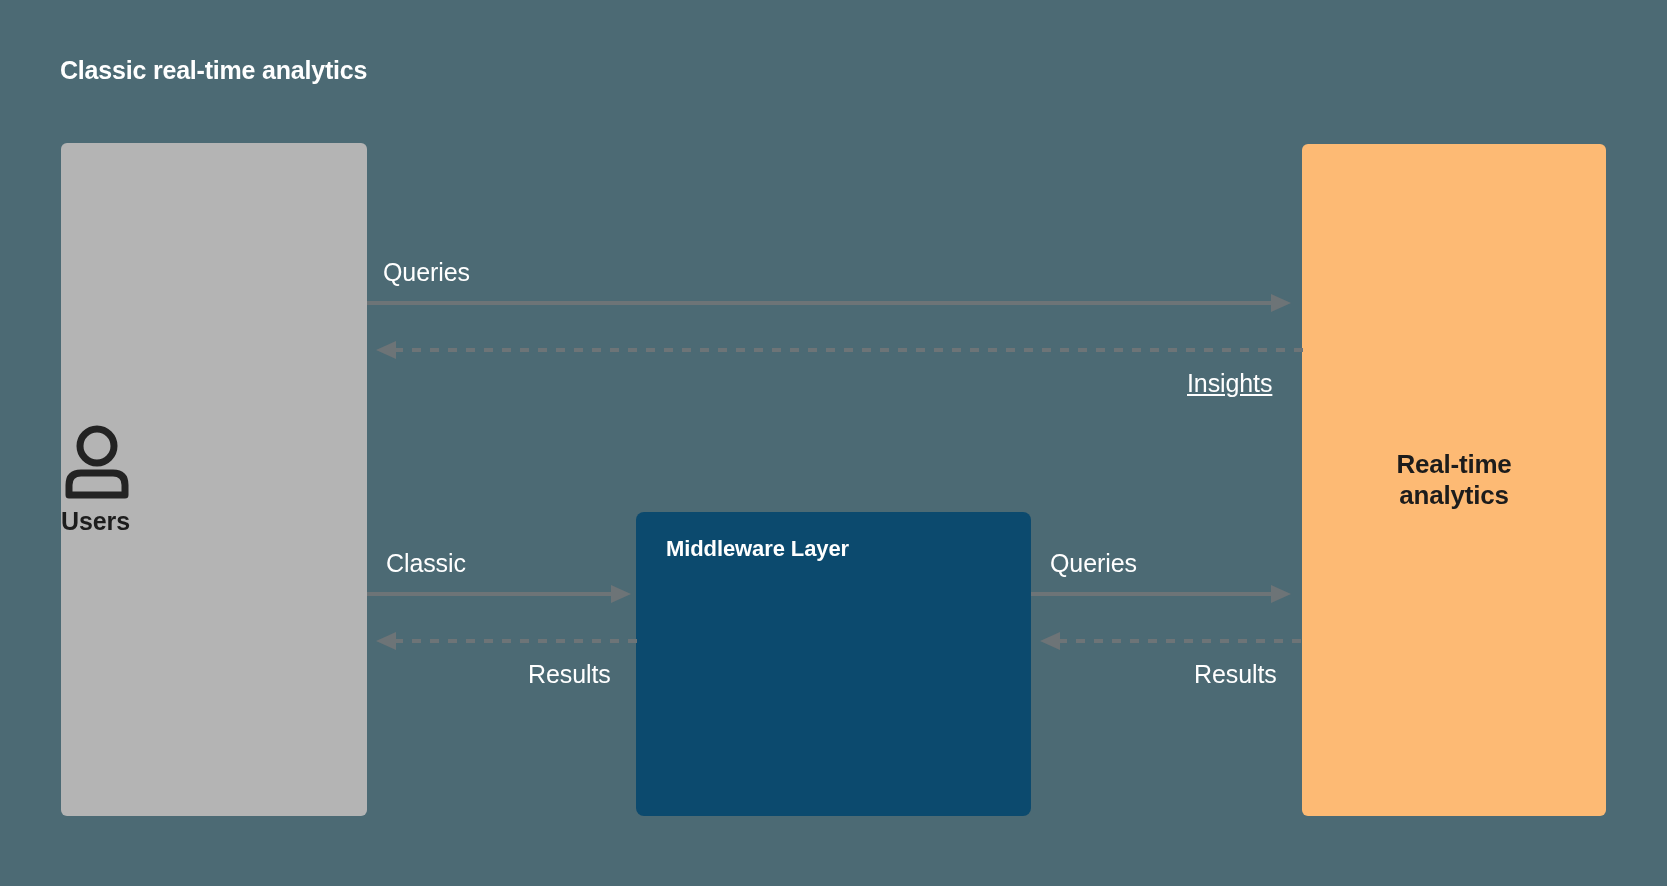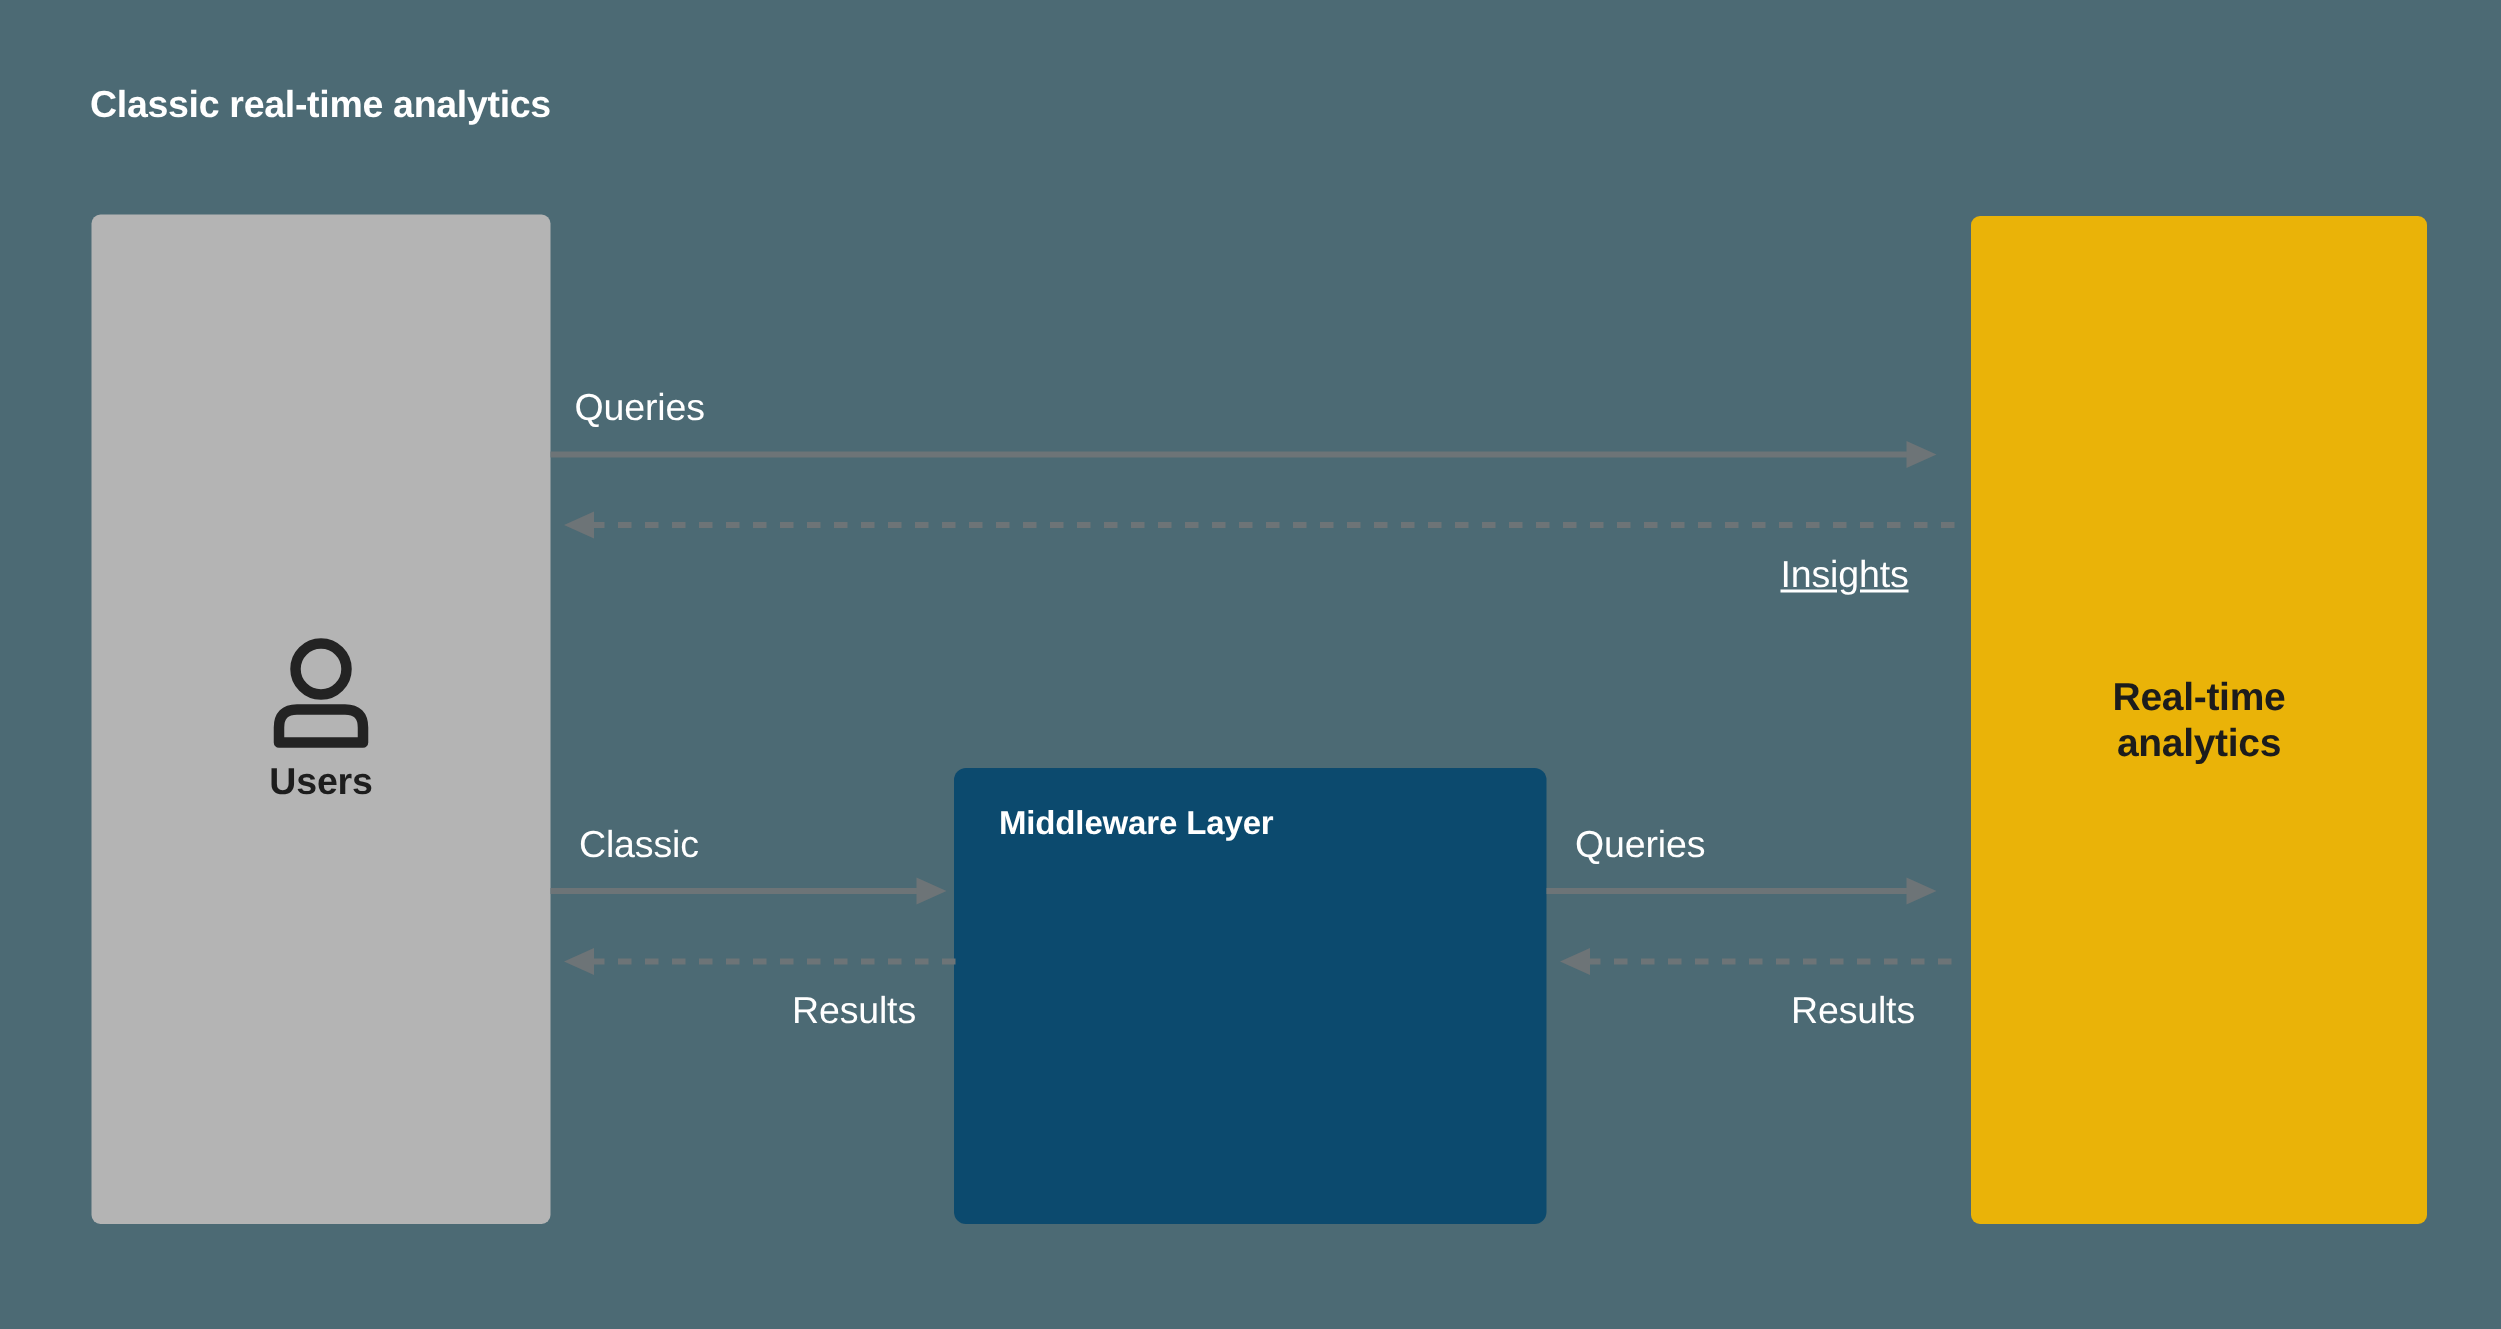--- a/index.html
+++ b/index.html
@@ -51,35 +51,33 @@
     width: 395px;
     height: 304px;
     background: #0c4a6e;
     border-radius: 8px;
   }
   .node-database {
     left: 1302px;
     top: 144px;
     width: 304px;
     height: 672px;
-    background: #eab308;
+    background: #fdba74;
     border-radius: 6px;
-    margin-left: 12px;
   }
 
   
   .users-inner {
     position: absolute;
     left: 0;
     top: 0;
     width: 100%;
     height: 100%;
     display: flex;
     flex-direction: column;
-    align-items: center;
     justify-content: center;
   }
   .user-icon {
     width: 72px;
     height: 78px;
     display: block;
     margin-bottom: 6px;
   }
   .users-label {
     font-size: 25px;

